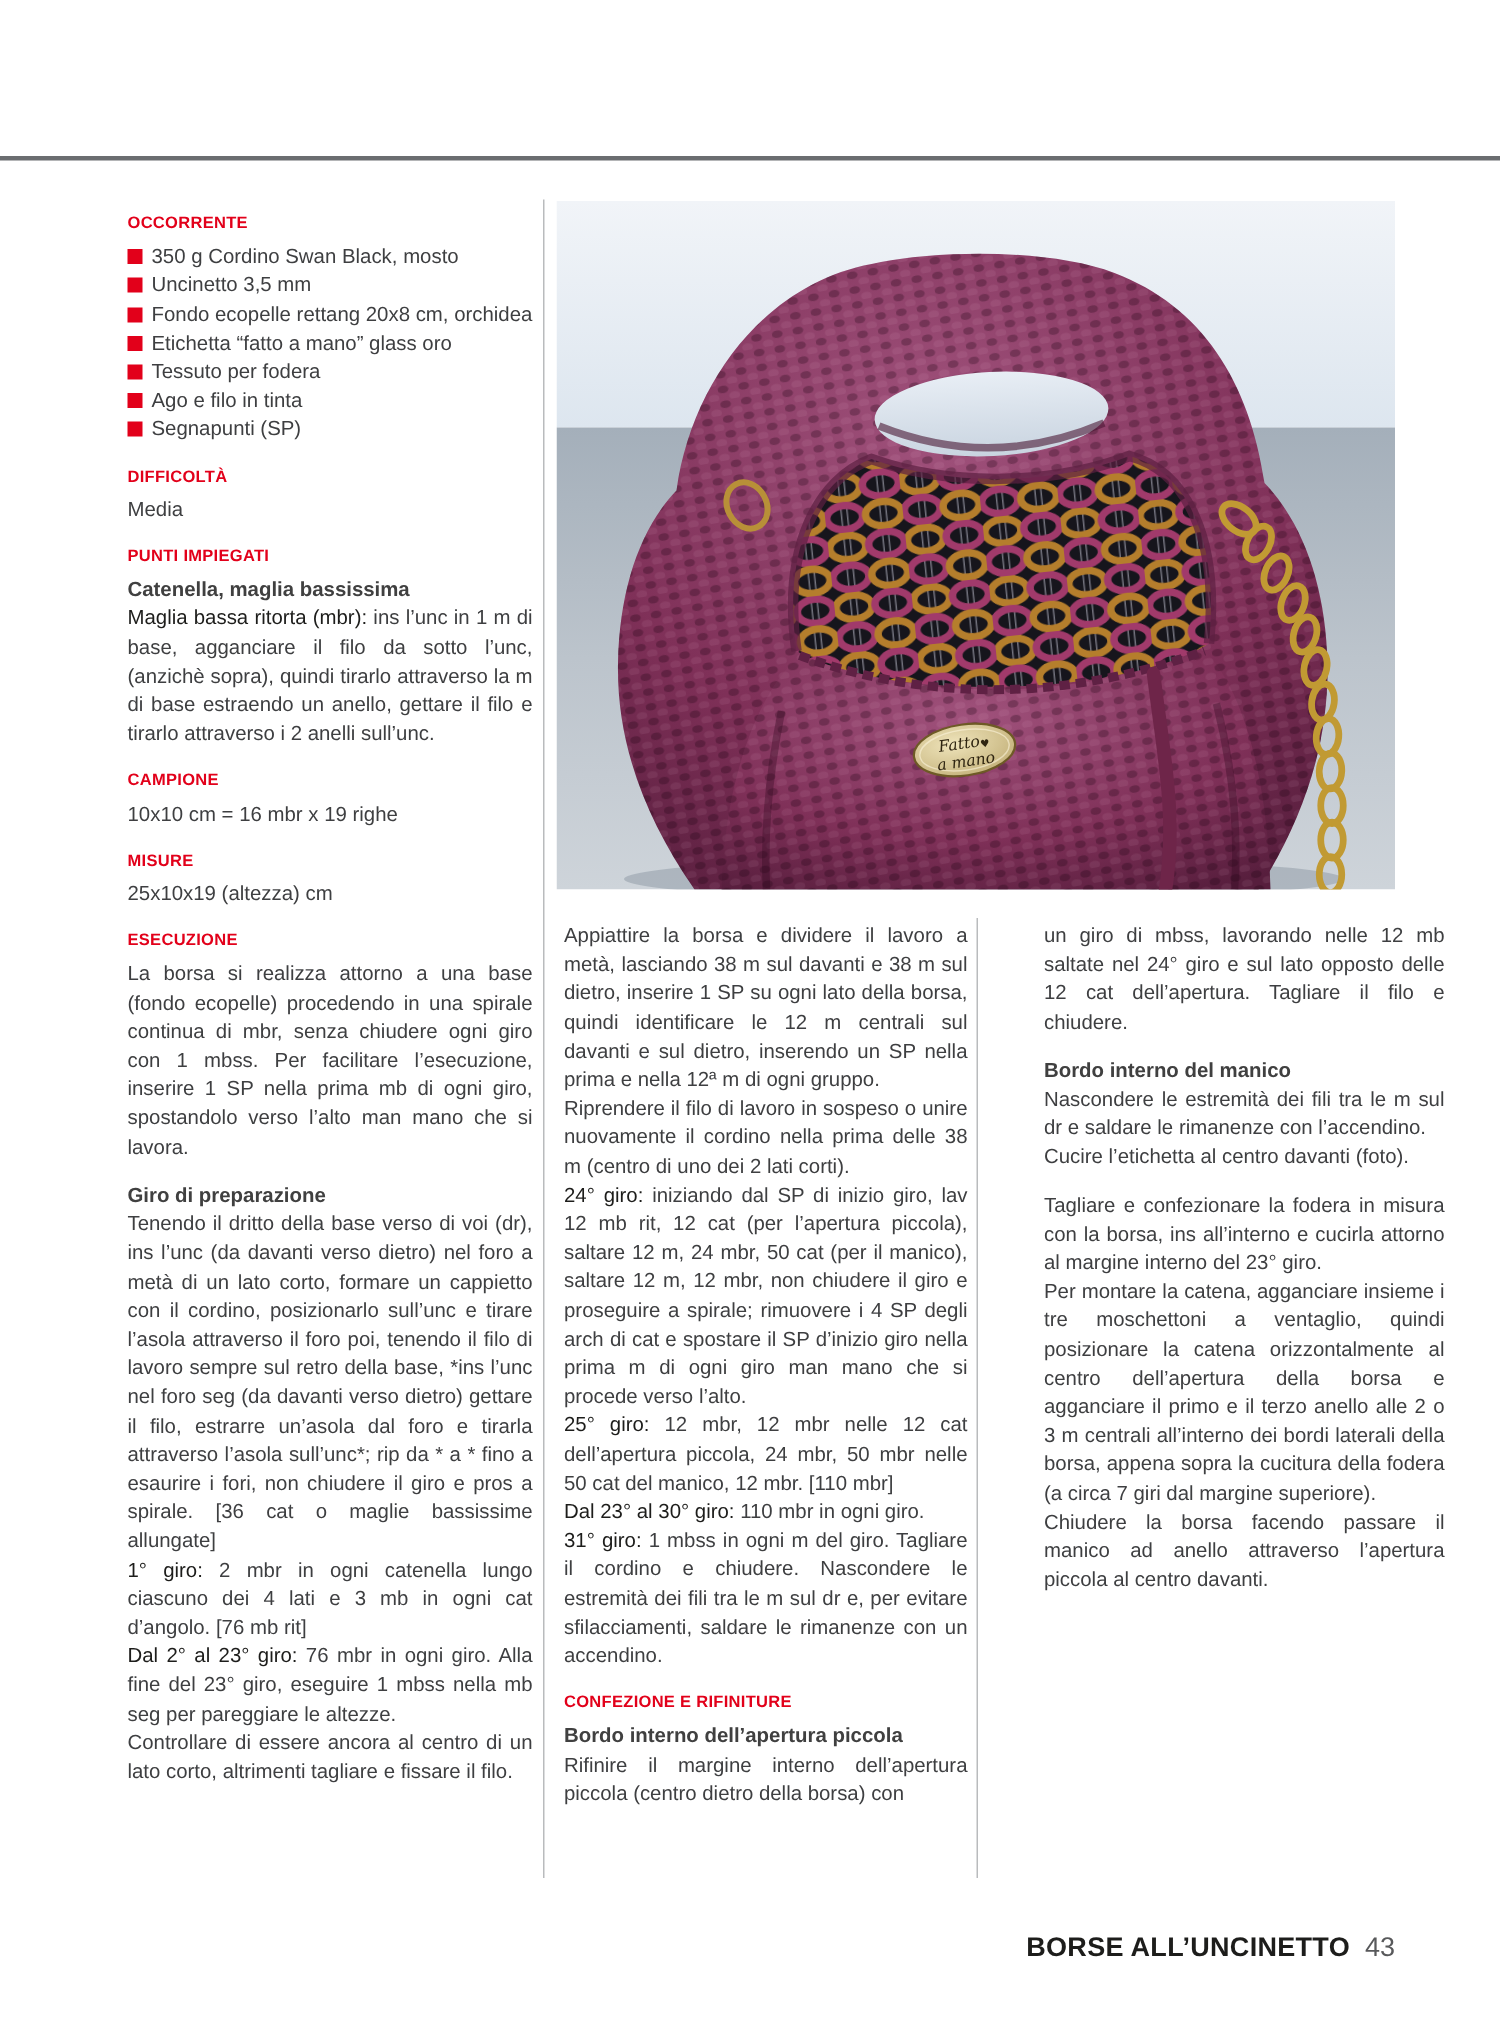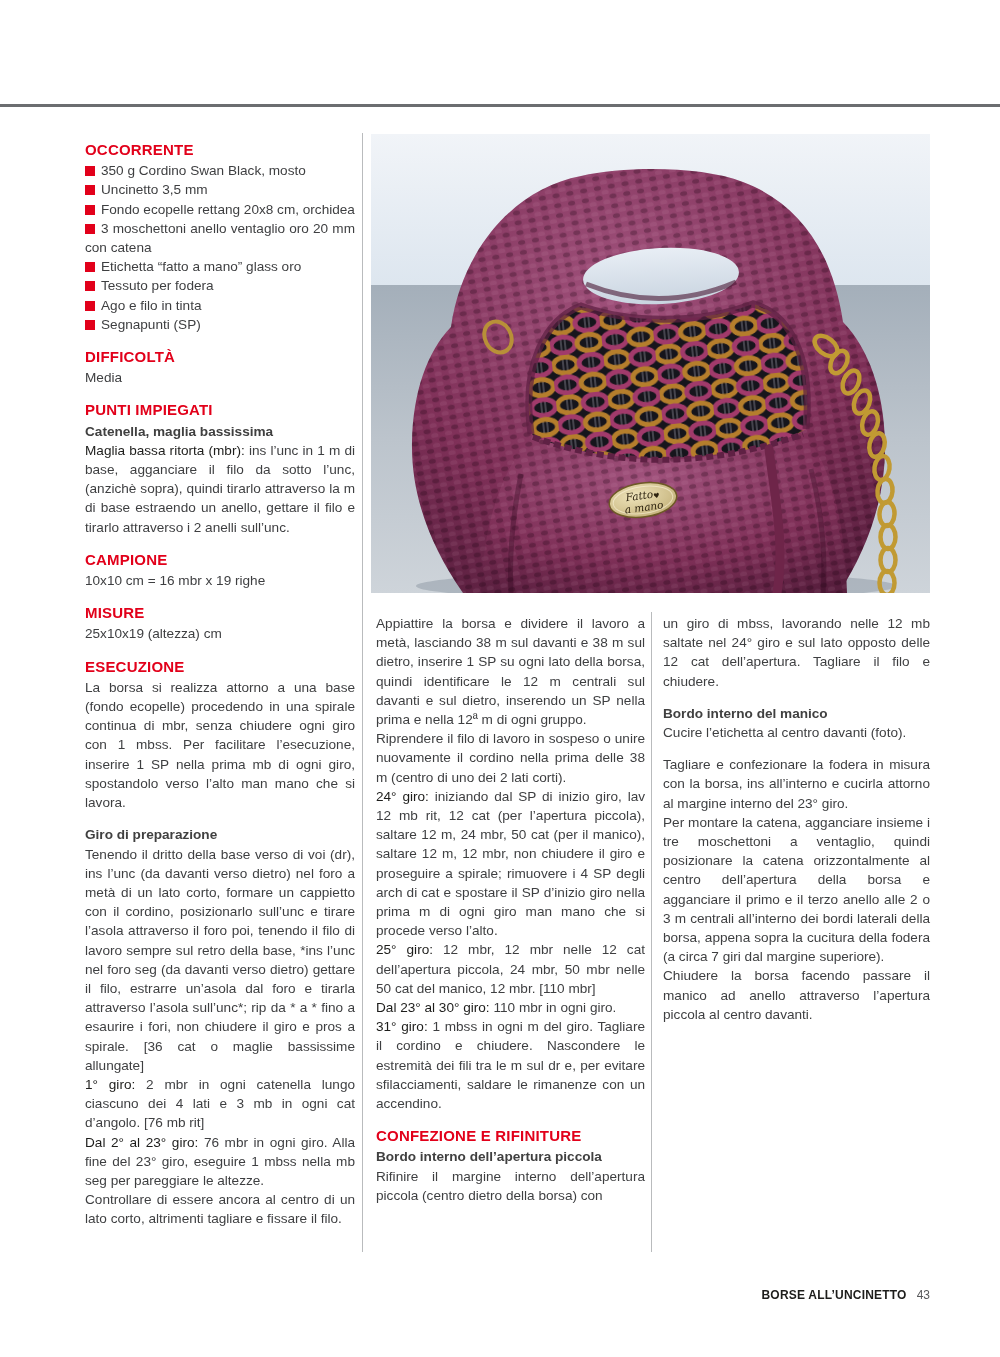--- a/index.html
+++ b/index.html
@@ -5,49 +5,48 @@
   html,body{margin:0;padding:0;background:#ffffff;}
   .page{position:relative;width:1000px;height:1357px;background:#ffffff;overflow:hidden;
         font-family:"Liberation Sans","DejaVu Sans",sans-serif;color:#3e3f41;}
   .rule-top{position:absolute;left:0;top:104px;width:1000px;height:3px;background:#6b6d70;}
   .vdiv{position:absolute;width:1px;background:#b9bbbd;}
   #vdiv1{left:362px;top:133px;height:1119px;}
   #vdiv2{left:651px;top:612px;height:640px;}
   .col{position:absolute;font-size:13.6px;line-height:19.2px;text-align:justify;}
   #col-left{left:85px;top:140px;width:270px;}
   #col-mid{left:376px;top:614px;width:269px;}
-  #col-right{left:663px;top:614px;width:267px;}
+  #col-right{left:696px;top:614px;width:267px;}
   p{margin:0;}
-  .h-red{color:#e2001a;font-weight:bold;font-size:15px;letter-spacing:.2px;text-align:left;margin:13px 0 2px;}
+  .h-red{color:#e2001a;font-weight:bold;font-size:11px;letter-spacing:.2px;text-align:left;margin:13px 0 2px;}
   .h-red.first{margin-top:0;}
   .h-bold{font-weight:bold;color:#404040;text-align:left;margin:0;}
   .gap{margin-top:13px;}
   .ld{font-weight:normal;color:#1d1d1b;}
   .sq{display:inline-block;width:10px;height:10px;background:#e2001a;margin-right:6px;transform:translateY(1px);}
   .photo{position:absolute;left:371px;top:134px;width:559px;height:459px;}
   .photo svg{display:block;}
-  .footer{position:absolute;top:1288px;right:70px;font-size:12px;color:#1d1d1b;text-align:right;}
+  .footer{position:absolute;top:1288px;right:70px;font-size:18px;color:#1d1d1b;text-align:right;}
   .footer .t{font-weight:bold;letter-spacing:.2px;}
   .footer .n{color:#58595b;margin-left:10px;font-weight:normal;}
 </style>
 </head>
 <body>
 
 <div class="page">
 
   <div class="rule-top"></div>
   <div class="vdiv" id="vdiv1"></div>
   <div class="vdiv" id="vdiv2"></div>
 
   <div class="col" id="col-left">
     <p class="h-red first">OCCORRENTE</p>
     <p><span class="sq"></span><span>350 g Cordino Swan Black, mosto</span></p>
     <p><span class="sq"></span><span>Uncinetto 3,5 mm</span></p>
     <p><span class="sq"></span><span>Fondo ecopelle rettang 20x8 cm, orchidea</span></p>
-    <p><span class="sq"></span><span>3 moschettoni anello ventaglio oro 20 mm con catena</span></p>
     <p><span class="sq"></span><span>Etichetta “fatto a mano” glass oro</span></p>
     <p><span class="sq"></span><span>Tessuto per fodera</span></p>
     <p><span class="sq"></span><span>Ago e filo in tinta</span></p>
     <p><span class="sq"></span><span>Segnapunti (SP)</span></p>
 
     <p class="h-red">DIFFICOLTÀ</p>
     <p>Media</p>
 
     <p class="h-red">PUNTI IMPIEGATI</p>
     <p class="h-bold">Catenella, maglia bassissima</p>
@@ -169,20 +168,21 @@
     <p><span class="ld">Dal 23° al 30° giro:</span> <span>110 mbr in ogni giro.</span></p>
     <p><span class="ld">31° giro:</span> <span>1 mbss in ogni m del giro. Tagliare il cordino e chiudere. Nascondere le estremità dei fili tra le m sul dr e, per evitare sfilacciamenti, saldare le rimanenze con un accendino.</span></p>
     <p class="h-red">CONFEZIONE E RIFINITURE</p>
     <p class="h-bold">Bordo interno dell’apertura piccola</p>
     <p>Rifinire il margine interno dell’apertura piccola (centro dietro della borsa) con</p>
   </div>
 
   <div class="col" id="col-right">
     <p>un giro di mbss, lavorando nelle 12 mb saltate nel 24° giro e sul lato opposto delle 12 cat dell’apertura. Tagliare il filo e chiudere.</p>
     <p class="h-bold gap">Bordo interno del manico</p>
+    <p>Nascondere le estremità dei fili tra le m sul dr e saldare le rimanenze con l’accendino.</p>
     <p>Cucire l’etichetta al centro davanti (foto).</p>
     <p class="gap">Tagliare e confezionare la fodera in misura con la borsa, ins all’interno e cucirla attorno al margine interno del 23° giro.</p>
     <p>Per montare la catena, agganciare insieme i tre moschettoni a ventaglio, quindi posizionare la catena orizzontalmente al centro dell’apertura della borsa e agganciare il primo e il terzo anello alle 2 o 3 m centrali all’interno dei bordi laterali della borsa, appena sopra la cucitura della fodera (a circa 7 giri dal margine superiore).</p>
     <p>Chiudere la borsa facendo passare il manico ad anello attraverso l’apertura piccola al centro davanti.</p>
   </div>
 
   <div class="footer">
     <span class="t">BORSE ALL’UNCINETTO</span><span class="n">43</span>
   </div>
 

